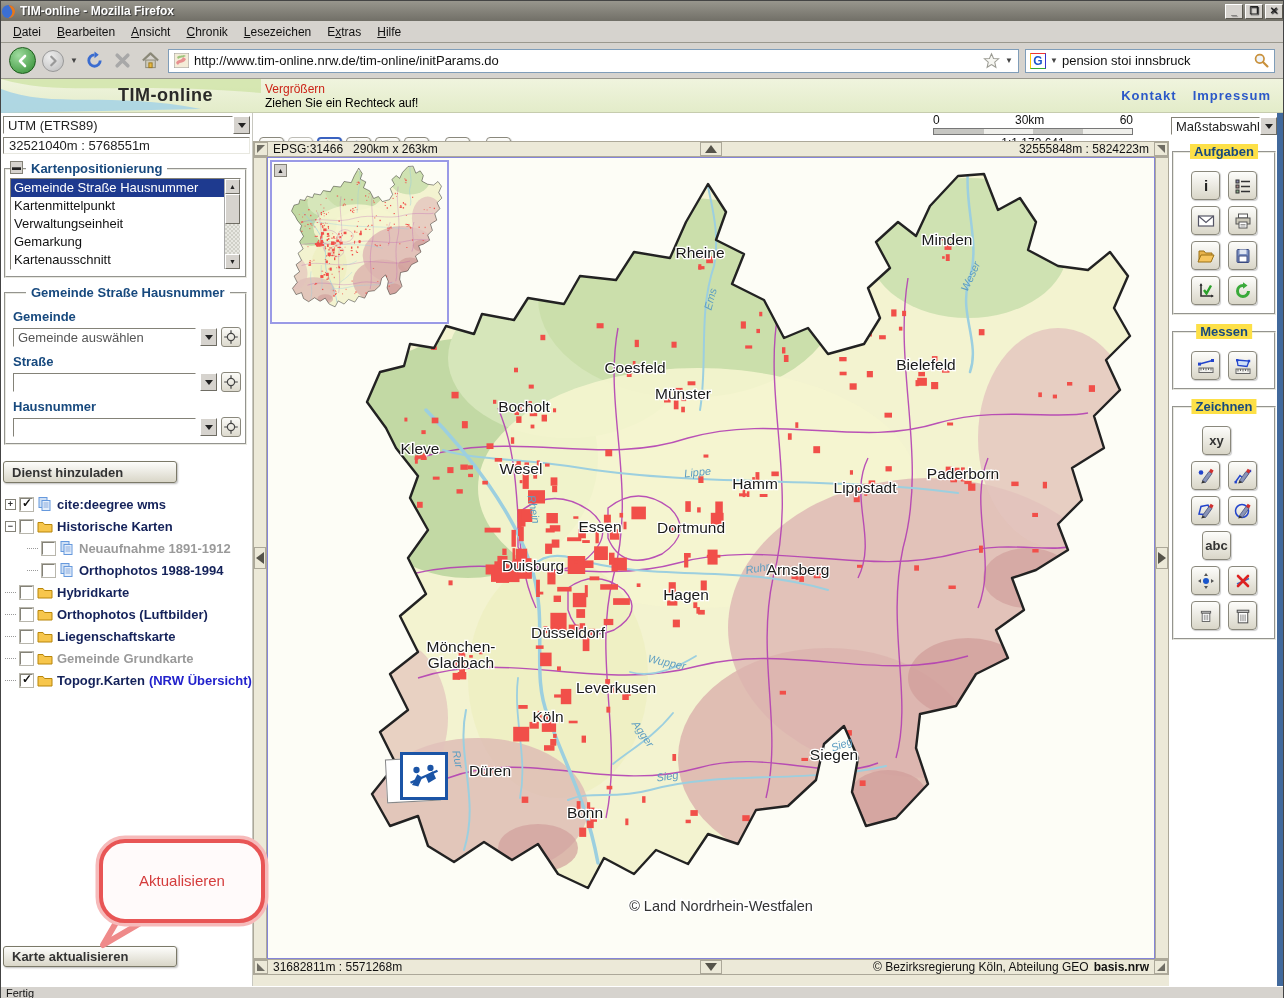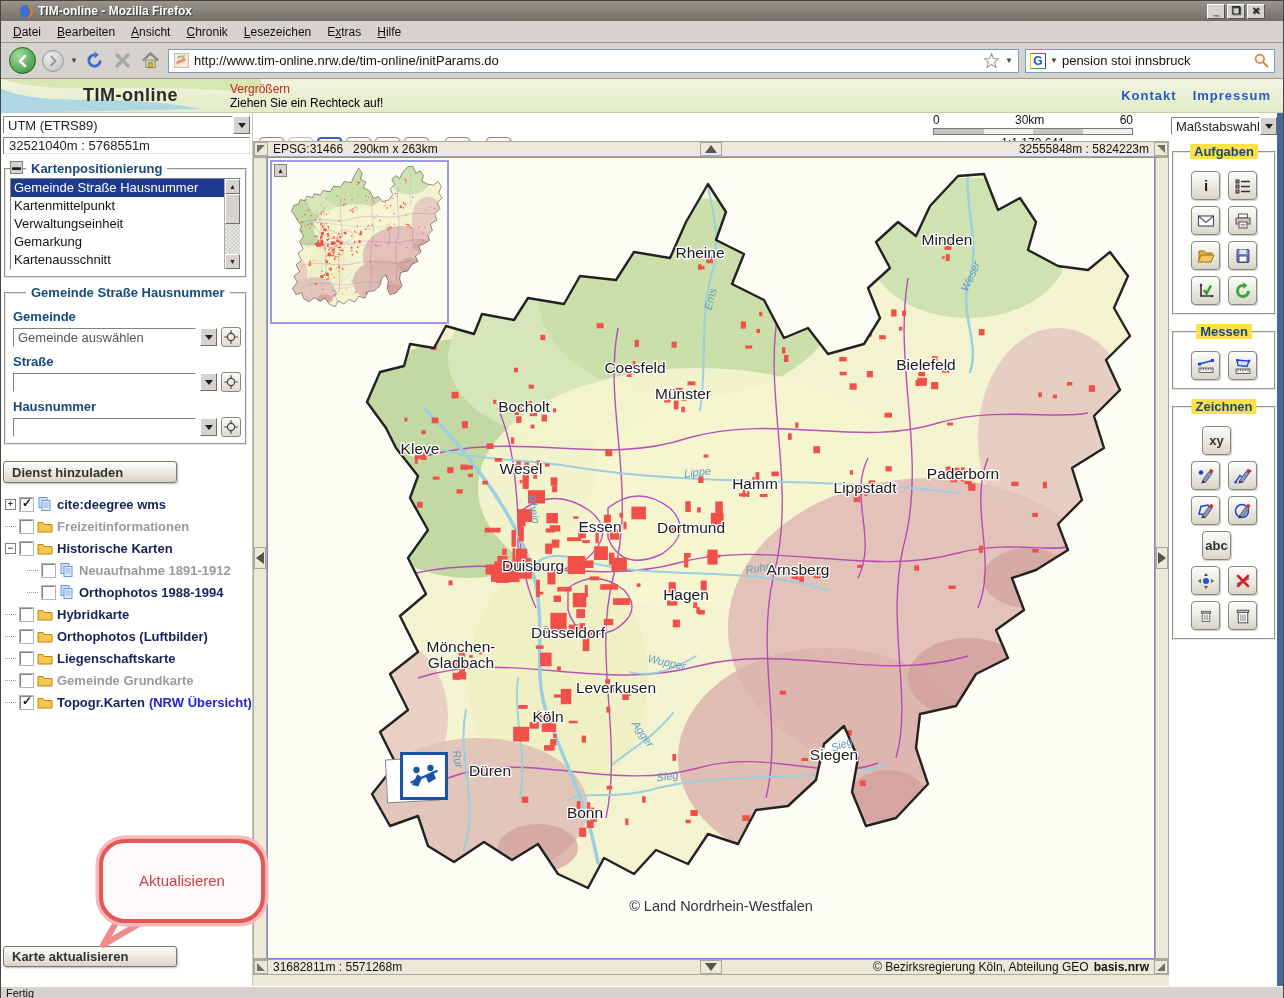--- a/index.html
+++ b/index.html
@@ -1,20 +1,20 @@
 <!DOCTYPE html>
 <html><head>
 <meta charset="utf-8">
 <style>
   *{margin:0;padding:0;box-sizing:border-box;font-family:"Liberation Sans",sans-serif;}
   html,body{width:1284px;height:998px;overflow:hidden;background:#d6d3ce;}
   .app{position:relative;width:1284px;height:998px;border:1px solid #444;}
 
   
-  .titlebar{height:20px;background:linear-gradient(#98968d,#716f67);display:flex;align-items:center;padding:0 18px;color:#fff;font-size:12px;font-weight:bold;text-shadow:1px 1px 1px #333;}
+  .titlebar{height:20px;background:linear-gradient(#98968d,#716f67);display:flex;align-items:center;padding:0 0;color:#fff;font-size:12px;font-weight:bold;text-shadow:1px 1px 1px #333;}
   .titlebar .ticon{width:15px;height:15px;margin-right:4px;}
   .winbtns{margin-left:auto;display:flex;gap:2px;}
   .winbtn{width:18px;height:15px;background:#d6d3ce;border:1px solid;border-color:#fff #5a5850 #5a5850 #fff;font-size:10px;font-weight:bold;color:#222;display:flex;align-items:center;justify-content:center;line-height:1;}
 
   
   .menubar{height:22px;background:#d6d3ce;border-bottom:1px solid #9a988e;display:flex;align-items:center;padding-left:4px;font-size:12px;color:#111;}
   .mitem{padding:3px 8px;cursor:default;}
   .mitem u{text-decoration:underline;}
 
   
@@ -25,21 +25,21 @@
   .navico{width:22px;height:22px;display:flex;align-items:center;justify-content:center;}
   .urlfield{flex:1;height:24px;background:#fff;border:1px solid #7f9db9;display:flex;align-items:center;padding:0 5px;gap:5px;font-size:13px;color:#111;}
   .urltext{flex:1;}
   .searchbox{width:250px;height:24px;background:#fff;border:1px solid #7f9db9;display:flex;align-items:center;padding:0 4px;gap:4px;font-size:13px;color:#111;}
   .gbadge{width:16px;height:16px;border:1px solid;border-color:#e33 #33c #3a3 #fc0;color:#1a55cc;font-weight:bold;font-size:12px;display:flex;align-items:center;justify-content:center;}
   .tinycaret{font-size:8px;color:#444;}
 
   
   .appheader{height:34px;background:linear-gradient(#f0f4de,#e3ecc9);position:relative;border-bottom:1px solid #c6ccae;display:flex;align-items:center;}
   .wave{position:absolute;left:0;top:0;}
-  .logo{font-size:18px;font-weight:bold;color:#2a2a28;margin-left:82px;letter-spacing:.5px;z-index:2;}
+  .logo{font-size:18px;font-weight:bold;color:#2a2a28;margin-left:117px;letter-spacing:.5px;z-index:2;}
   .modehint{margin-left:52px;font-size:12px;line-height:14px;z-index:2;}
   .modehint .mtitle{color:#cc2418;}
   .hlinks{margin-left:auto;margin-right:12px;display:flex;gap:16px;font-size:13px;font-weight:bold;color:#2b58c8;letter-spacing:1px;z-index:2;}
   .hlinks span{cursor:pointer;}
 
   
   .content{position:relative;height:873px;background:#fff;}
   .blueedge{position:absolute;right:0;top:0;width:6px;height:100%;background:#41699c;}
 
   
@@ -307,28 +307,20 @@
       <div class="tree">
           <div class="trow">
             <div class="texp">+</div>
             <div class="cb on"></div>
             <svg width="16" height="16" viewBox="0 0 16 16">
               <rect x="2" y="1.5" width="8" height="10" fill="#cfe0f5" stroke="#6699dd"></rect>
               <rect x="5" y="4.5" width="8" height="10" fill="#e4eefb" stroke="#6699dd"></rect>
               <path d="M6.5 7 H11.5 M6.5 9 H11.5 M6.5 11 H11.5" stroke="#88aadd"></path>
             </svg>
             <span class="tlabel">cite:deegree wms</span>
-          </div>
-          <div class="trow disabled">
-            <div class="tdash"></div>
-            <div class="cb"></div>
-            <svg width="16" height="13" viewBox="0 0 16 13">
-              <path d="M1 12 L1 2.5 L6 2.5 L7.5 4.5 L15 4.5 L15 12 Z" fill="#f7c64c" stroke="#b8860b"></path>
-            </svg>
-            <span class="tlabel">Freizeitinformationen</span>
           </div>
           <div class="trow">
             <div class="texp">−</div>
             <div class="cb"></div>
             <svg width="16" height="13" viewBox="0 0 16 13">
               <path d="M1 12 L1 2.5 L6 2.5 L7.5 4.5 L15 4.5 L15 12 Z" fill="#f7c64c" stroke="#b8860b"></path>
             </svg>
             <span class="tlabel">Historische Karten</span>
           </div>
           <div class="trow child disabled">

